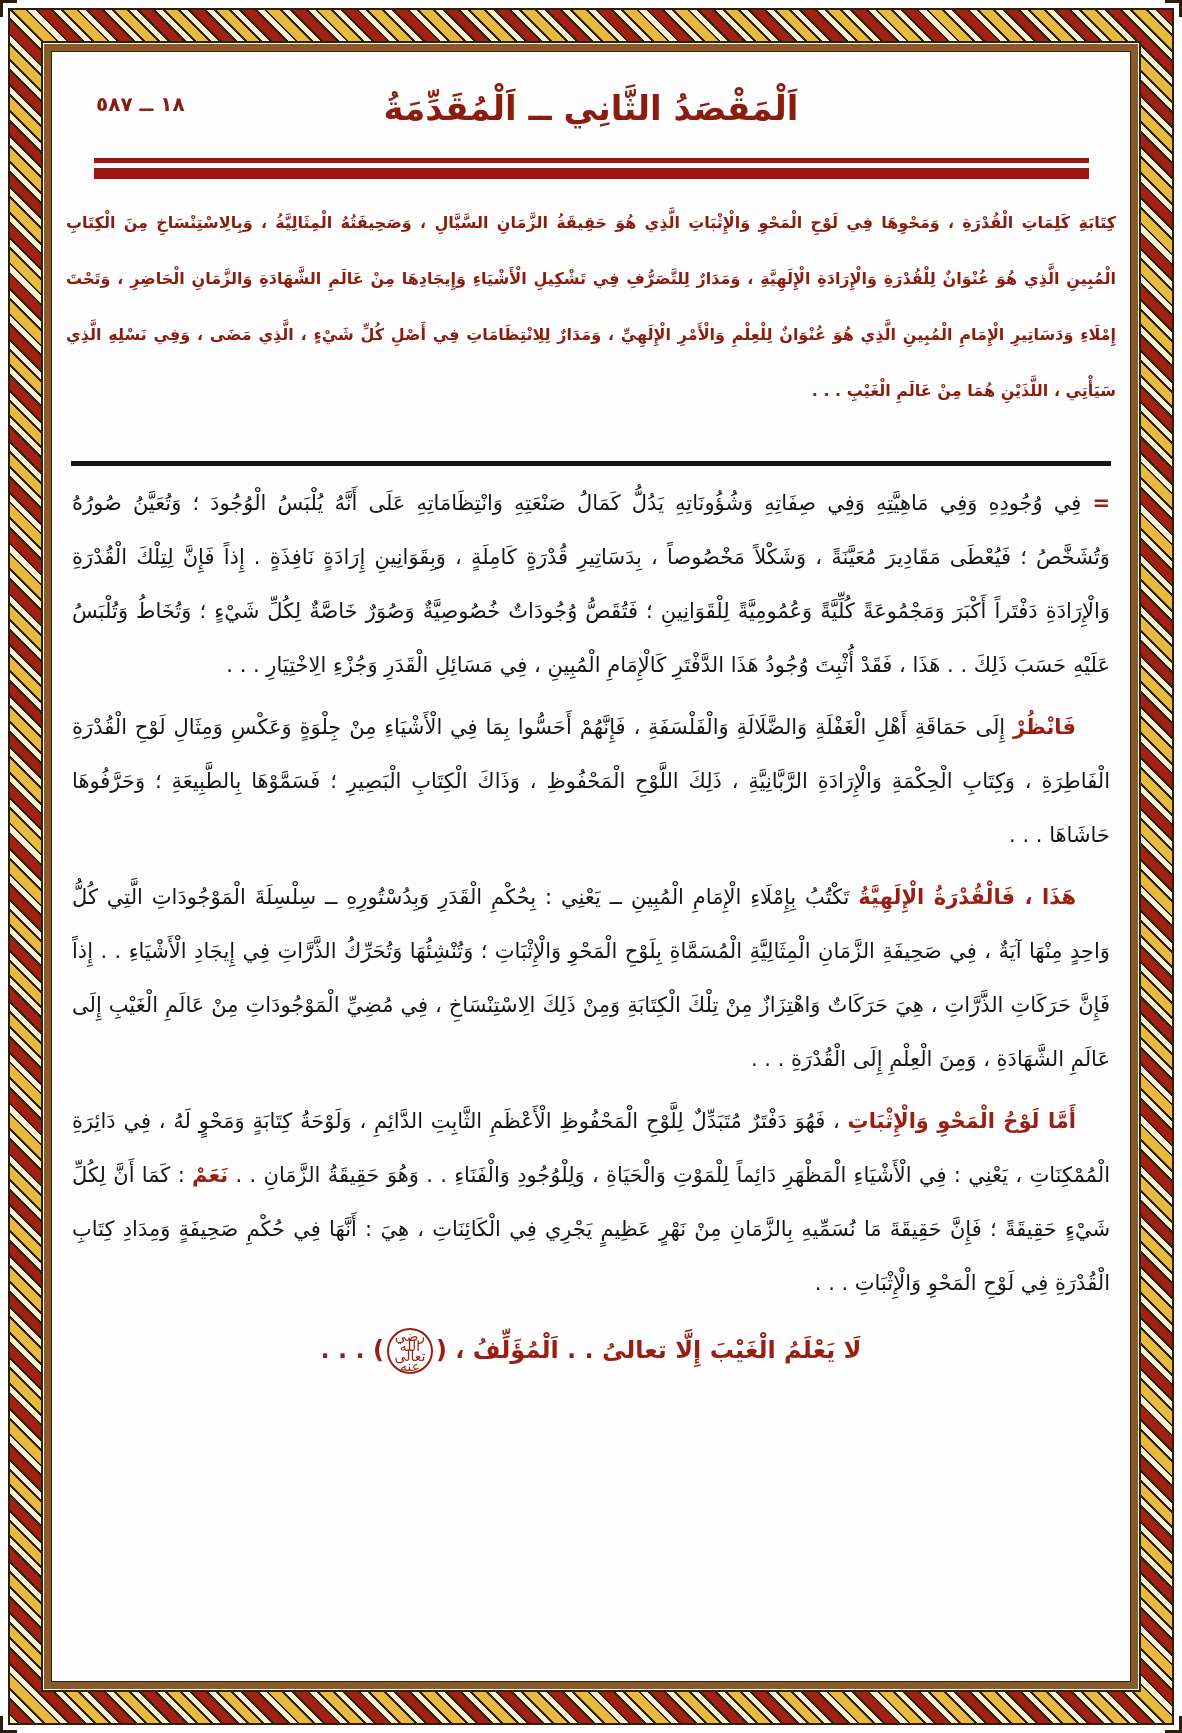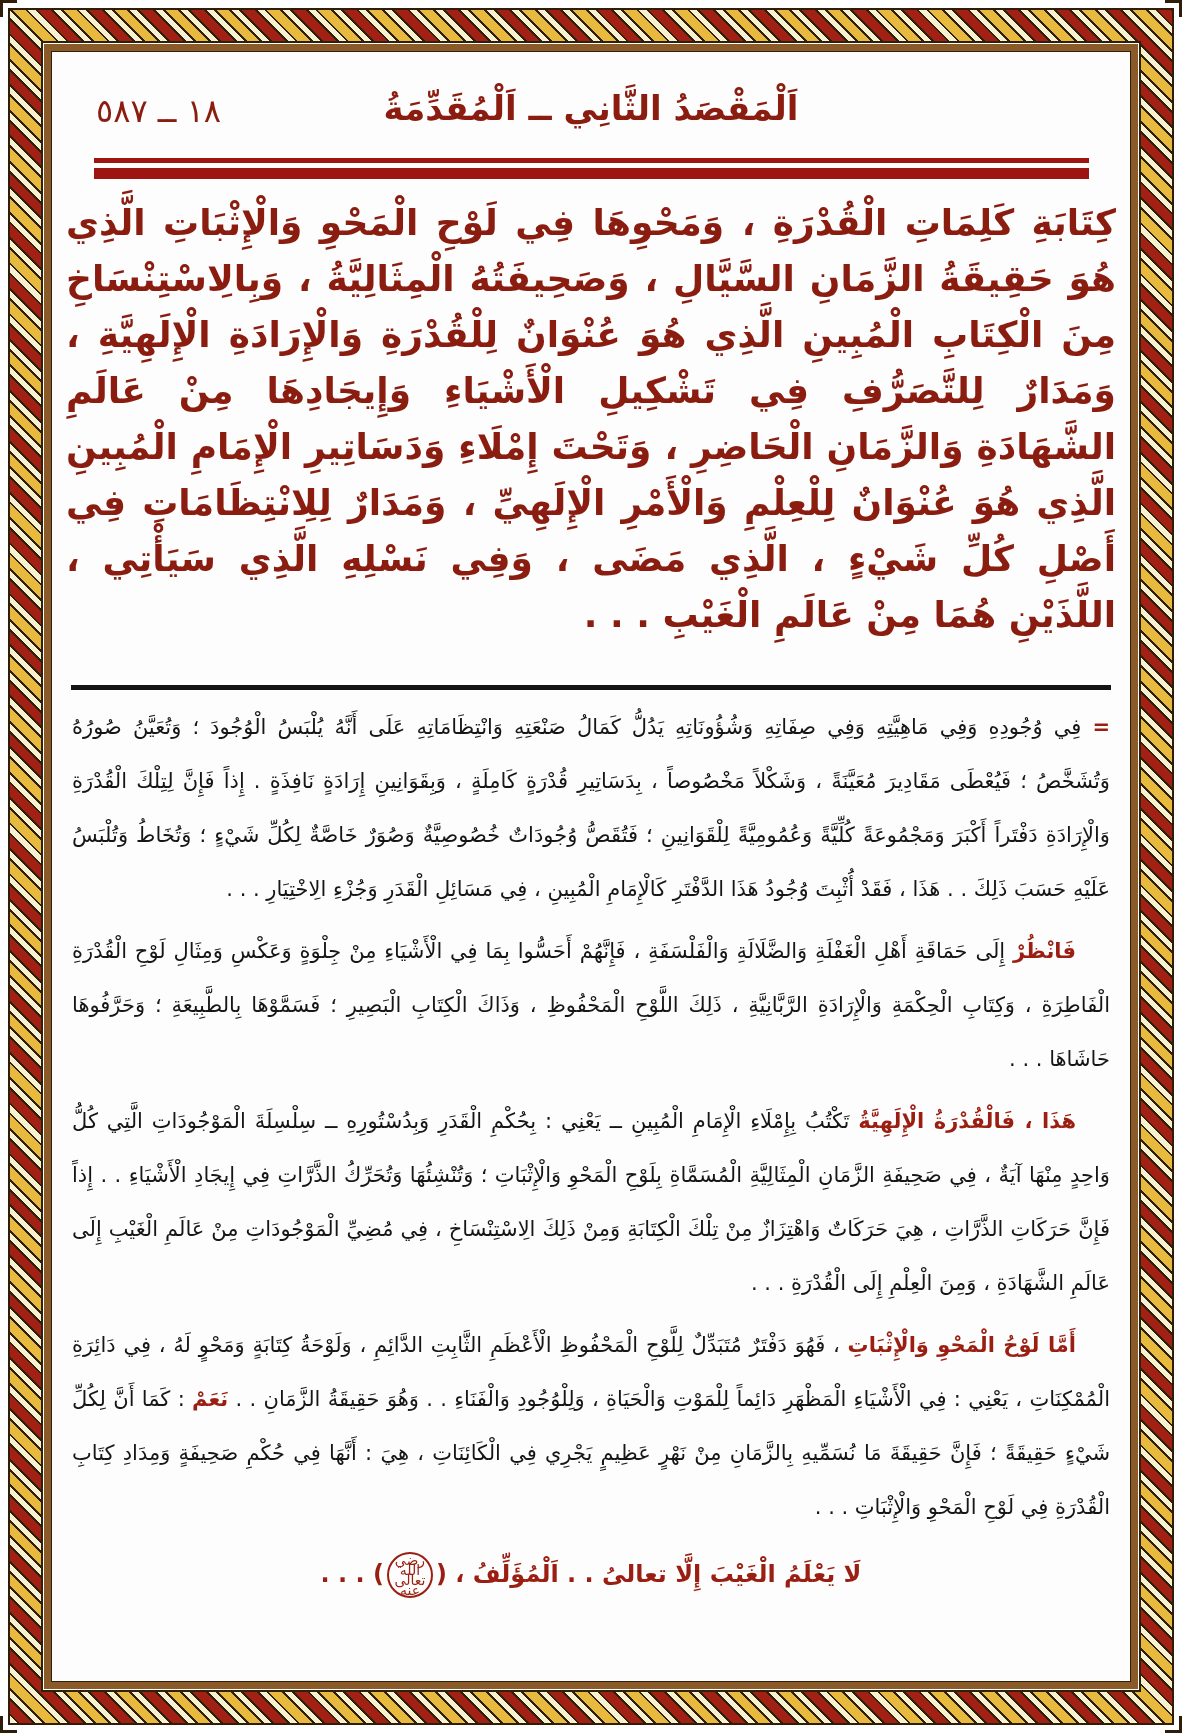--- a/index.html
+++ b/index.html
@@ -52,37 +52,37 @@
     position:absolute;
     inset:52px;
     padding:0 12px;
     direction:rtl;
     overflow:hidden;
     box-sizing:border-box;
   }
   .header{position:relative;height:76px;margin-top:14px;}
   .page-no{
     position:absolute;left:32px;top:26px;
-    color:#8a1c10;font-weight:normal;font-size:32px;
+    color:#8a1c10;font-weight:bold;font-size:20px;
     letter-spacing:1px;
   }
   .title{
     text-align:center;
     color:#8a1c10;font-weight:bold;font-size:34px;
     padding-top:22px;
   }
   .red-rule{width:995px;margin:16px auto 0;}
   .red-rule .thin{height:5px;background:#9e1410;}
   .red-rule .thick{height:11px;background:#9e1410;margin-top:5px;}
 
   .main-text{
     margin:16px 2px 0;
     color:#8a1c10;
     font-weight:bold;
-    font-size:36px;
+    font-size:16px;
     line-height:56px;
     text-align:justify;
   }
 
   .black-rule{width:1040px;margin:42px auto 10px;height:5px;background:#151515;}
 
   .footnote{
     color:#161616;
     font-size:21px;
     line-height:54px;

